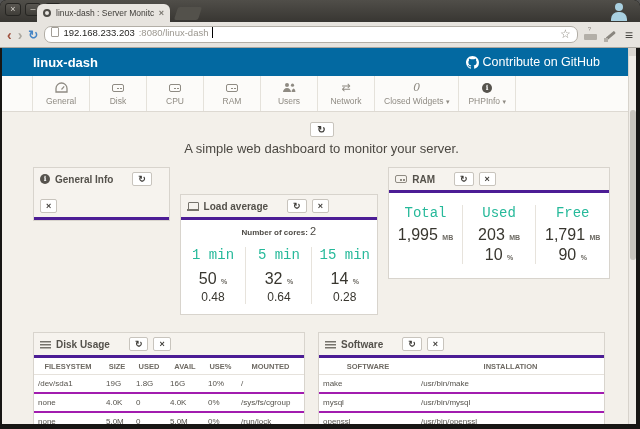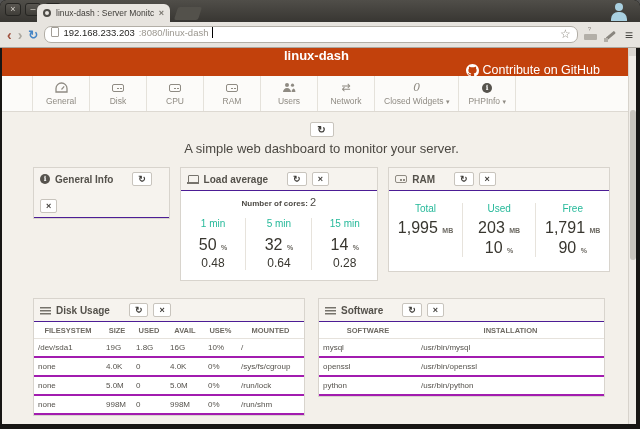--- a/index.html
+++ b/index.html
@@ -41,21 +41,21 @@
   .eyedropper .shaft { position:absolute; left:2px; top:6px; width:11px; height:2.5px; background:#8a867f; transform:rotate(-40deg); border-radius:1px; }
   .eyedropper .tip { position:absolute; left:1px; bottom:0px; width:4px; height:4px; background:#b3afa8; }
   .menu-icon { font-size:14px; font-weight:bold; color:#4b4945; line-height:1; margin-left:2px; }
 
   
   .viewport { position:absolute; top:48px; left:2px; width:634px; bottom:5px; background:#f3f0ea; overflow:hidden; }
   .scrollbar { position:absolute; right:0; top:0; bottom:0; width:8px; background:#efece7; border-left:1px solid #d7d3cc; }
   .scroll-up { position:absolute; top:0; left:0; right:0; height:8px; background:#dbd7d1; }
   .scroll-thumb { position:absolute; top:62px; left:1px; width:6px; height:150px; background:#c8c4bd; border-radius:3px; }
 
-  .site-header { height:28px; background:#c2410c; display:flex; align-items:center; padding:0 36px 0 31px;flex-direction:column; }
+  .site-header { height:28px; background:#0369a1; display:flex; align-items:center; padding:0 36px 0 31px; }
   .brand { color:#fff; font-size:13px; font-weight:bold; }
   .github { margin-left:auto; display:flex; align-items:center; gap:4px; color:#fff; font-size:12.5px; }
 
   .mainnav { height:36px; background:#fcfbf9; border-bottom:1px solid #ddd9d2; display:flex; padding-left:30px; }
   .nav-item { min-width:57px; padding:3px 9px 3px; border-left:1px solid #e5e2db;
     display:flex; flex-direction:column; align-items:center; justify-content:center; gap:2px; }
   .nav-item:last-child { border-right:1px solid #e5e2db; }
   .nav-ic { height:12px; display:flex; align-items:center; justify-content:center; color:#8f8b83; font-size:11px; line-height:1; }
   .nav-label { font-size:8.5px; color:#8f8b83; white-space:nowrap; }
   .zero { font-style:italic; font-size:11px; font-family:"DejaVu Serif", serif; }
@@ -82,39 +82,39 @@
     background:#fff; border:1px solid #c8c4bd; border-radius:2px; color:#3e3c38;
     font-size:10px; font-weight:bold; height:15px; padding:0 5px; line-height:1; }
   .refresh-top { display:block; margin:0 auto; width:24px; }
   .caption { text-align:center; font-size:13px; color:#4b4842; margin-top:4px; }
 
   .row { display:flex; align-items:flex-start; }
   .row1 { margin-top:11px; gap:10px; }
   .row2 { margin-top:17px; gap:13px; }
 
   .widget { background:#fff; border:1px solid #d8d4cd; }
-  .whead { background:#f6f3ee; border-bottom:1px solid #4c1d95; padding:4px 6px;
+  .whead { background:#f6f3ee; border-bottom:3px solid #4c1d95; padding:4px 6px;
     display:flex; align-items:center; gap:5px; flex-wrap:wrap; }
   .wtitle { font-size:10px; font-weight:bold; color:#54514b; }
   .whead .btn { height:14px; font-size:9px; }
   .sp { margin-left:14px; }
   .brk { flex-basis:100%; height:3px; }
 
   .w-gi { width:141px; }
   .gi-body { padding:5px 7px 7px; font-size:8px; color:#45423d; line-height:1.5; }
   .gi-body .fld { margin:1px 0; }
   .gi-body b { color:#3b3934; }
 
-  .w-load { width:205px; }
+  .w-load { width:205px;margin-top:27px; }
   .cores { text-align:center; padding:5px 0 2px; font-size:8px; color:#4d4a45; font-weight:bold; }
   .cores .num { font-size:11px; font-weight:normal; }
   .cols { display:flex; padding:8px 0 10px; }
   .col { flex:1; text-align:center; border-left:1px solid #e7e3dc; }
   .col:first-child { border-left:none; }
-  .col-title { color:#26b99a; font-size:10px; margin-bottom:7px; }
+  .col-title { color:#26b99a; font-size:14px; margin-bottom:7px;font-family:Liberation Mono, monospace; }
   .big { font-size:16px; font-weight:normal; color:#38362f; }
   .unit { font-size:7px; font-weight:bold; color:#6c6962; }
   .loadval { font-size:12px; color:#38362f; margin-top:2px; }
 
   .w-ram { width:229px; }
   .w-ram .cols { padding:12px 0 14px; }
   .w-ram .col-title { margin-bottom:5px; }
   .pctline { margin-top:2px; }
 
   .w-disk { width:272px; }
@@ -375,20 +375,24 @@
           </div>
           <table>
             <thead>
                 <tr>
               <th style="width:98px">SOFTWARE</th>
               <th>INSTALLATION</th>
             </tr>
               </thead>
             <tbody>
               <tr>
+                  <td>make</td>
+                  <td>/usr/bin/make</td>
+                </tr>
+              <tr>
                   <td>mysql</td>
                   <td>/usr/bin/mysql</td>
                 </tr>
               <tr>
                   <td>openssl</td>
                   <td>/usr/bin/openssl</td>
                 </tr>
               <tr>
                   <td>python</td>
                   <td>/usr/bin/python</td>

